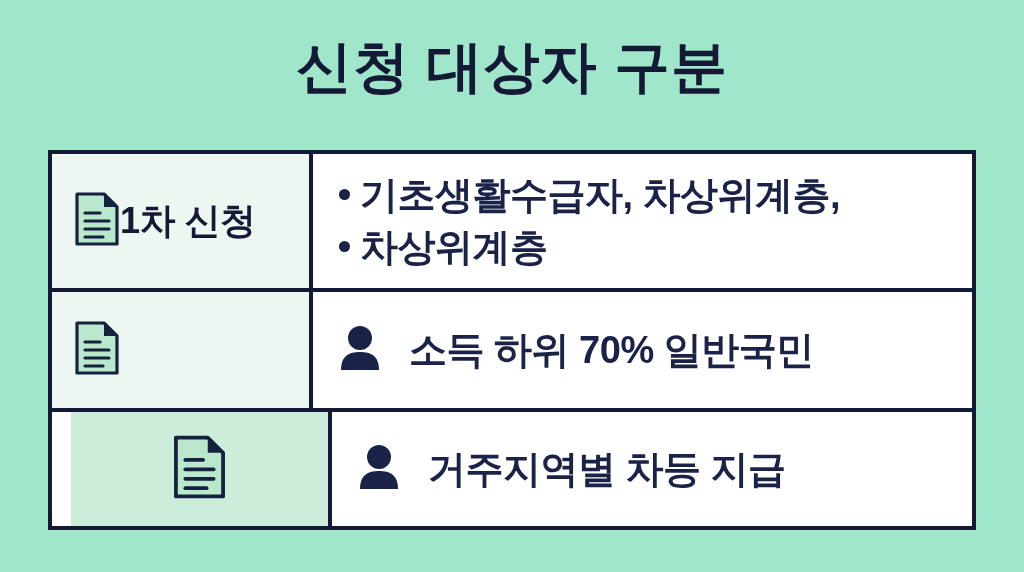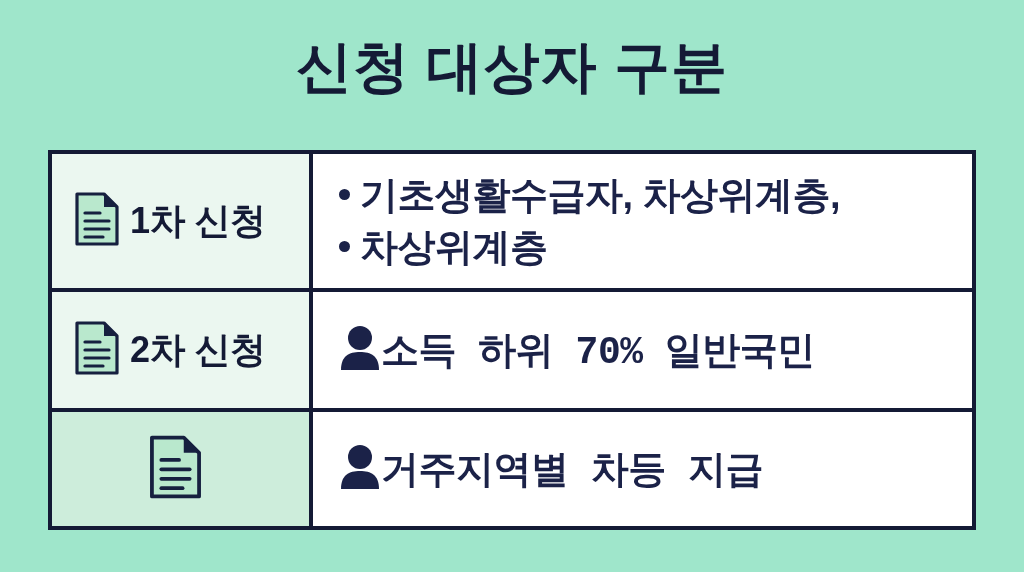--- a/index.html
+++ b/index.html
@@ -55,35 +55,35 @@
 
   .row {
     display: flex;
     flex-direction: row;
     box-sizing: border-box;
     border-bottom: 4px solid #141A35;
     width: 100%;
   }
   .row:last-child {
     border-bottom: none;
+    padding-left: 19px;
   }
   .row-1 { height: 138px; }
   .row-2 { height: 120px; }
   .row-3 { height: 114px; }
 
   .cell-label {
     width: 261px;
     flex: 0 0 261px;
     box-sizing: border-box;
     border-right: 4px solid #141A35;
     background: #EBF7F0;
     display: flex;
     flex-direction: row;
     align-items: center;
-    gap: 10px;
     padding-left: 22px;
   }
   .cell-label.shade-strong {
     background: #CDEDDB;
     justify-content: center;
     padding-left: 0;
   }
 
   .label-text {
     font-size: 36px;
@@ -132,22 +132,21 @@
     color: #1B2248;
     letter-spacing: -0.5px;
     white-space: nowrap;
   }
 
   
   .person-line {
     display: flex;
     flex-direction: row;
     align-items: center;
-    gap: 0;
-    font-family: Liberation Mono, monospace;
+    gap: 28px;
   }
   .person-text {
     font-size: 38px;
     font-weight: 700;
     color: #1B2248;
     letter-spacing: -0.5px;
     white-space: nowrap;
   }
 
   .doc-icon     { display:block; flex: 0 0 auto; }
@@ -202,21 +201,20 @@
             <path d="M3 3 H30 L43 16 V53 H3 Z" fill="#B9E8CD" stroke="#16203F" stroke-width="3.2" stroke-linejoin="round"></path>
             <path d="M30 3 L43 16 H30 Z" fill="#16203F"></path>
             <g stroke="#16203F" stroke-width="3.2" stroke-linecap="round">
               <line x1="11" y1="22" x2="26" y2="22"></line>
               <line x1="11" y1="30" x2="35" y2="30"></line>
               <line x1="11" y1="38" x2="35" y2="38"></line>
               <line x1="11" y1="46" x2="29" y2="46"></line>
             </g>
           </svg>
         </span>
-        <span class="label-text">2차 신청</span>
       </div>
 
       <div class="cell-content">
         <div class="person-line">
           <span class="person-icon">
             <svg width="42" height="46" viewBox="0 0 42 46" xmlns="http://www.w3.org/2000/svg">
               <circle cx="21" cy="13" r="12" fill="#1B2248"></circle>
               <path d="M2 45 C2 31 10 27 21 27 C32 27 40 31 40 45 Z" fill="#1B2248"></path>
             </svg>
           </span>

